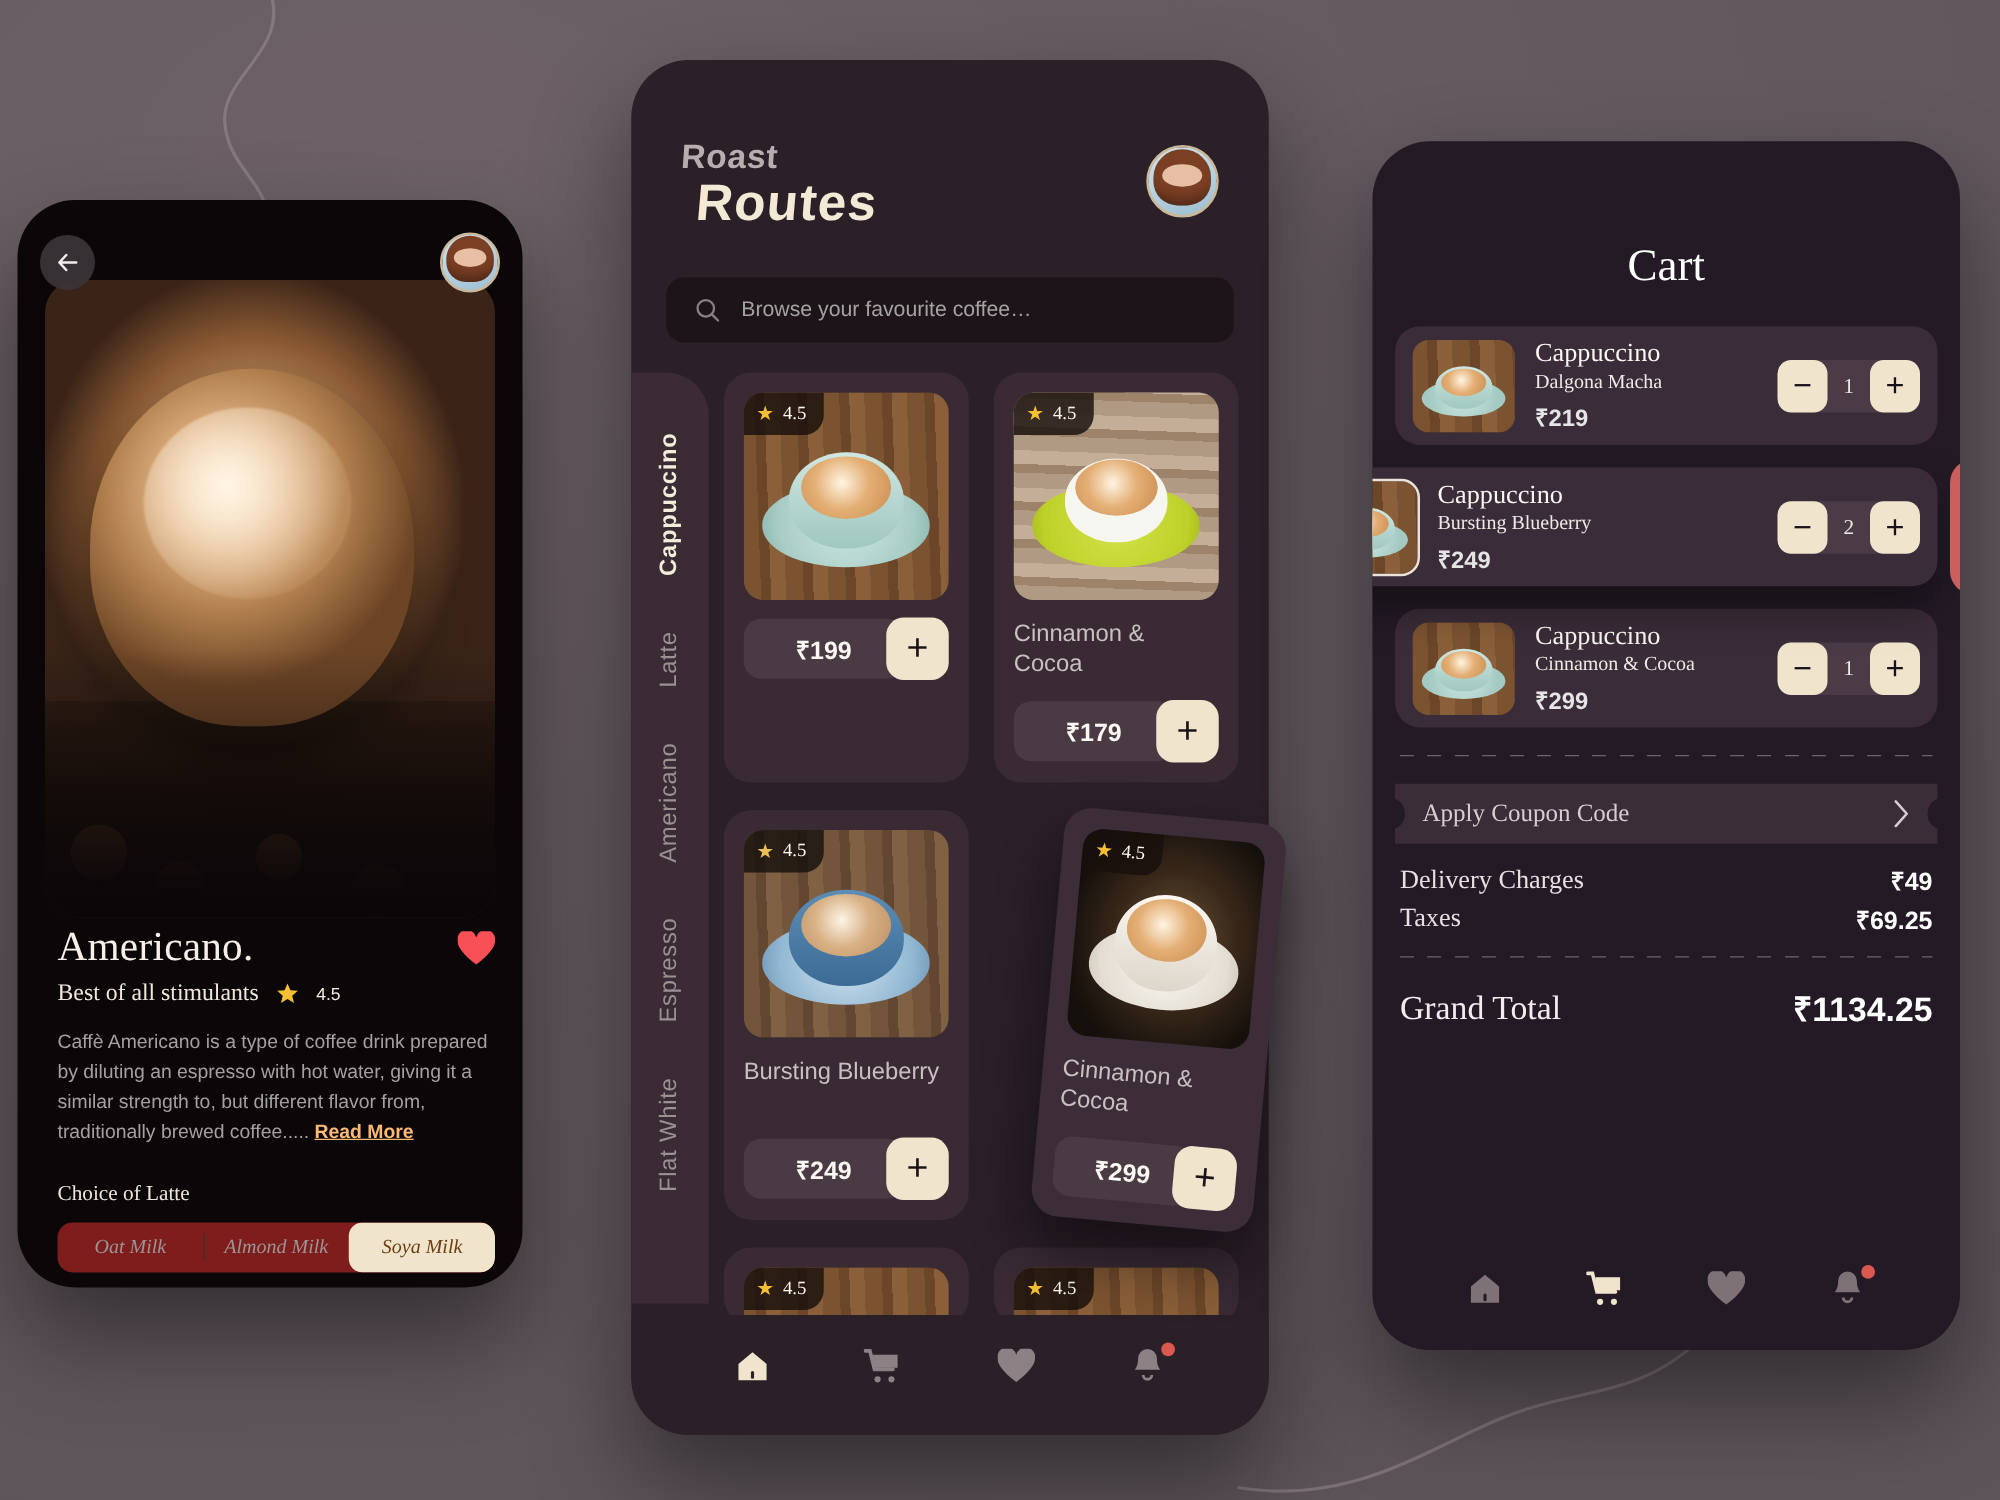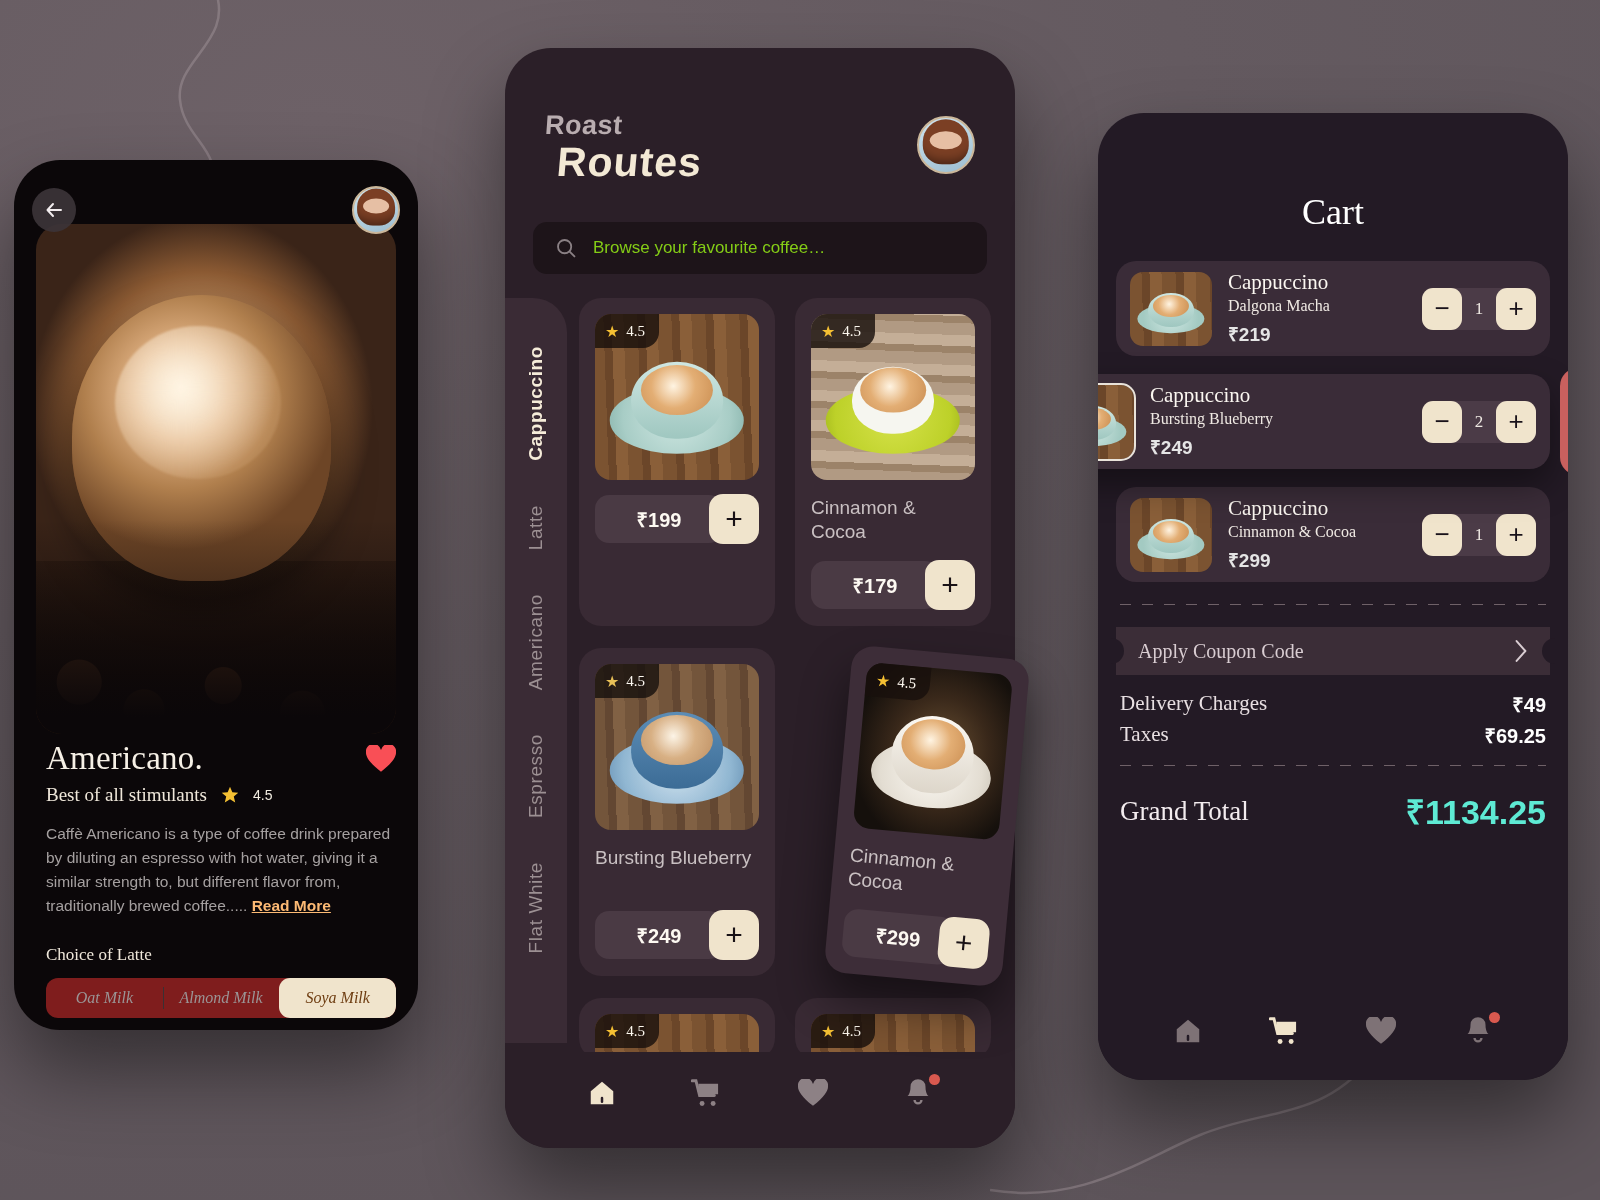--- a/index.html
+++ b/index.html
@@ -87,21 +87,21 @@
               justify-content:space-between; }
   .logo1{ font-family:"Liberation Sans", sans-serif; font-size:27px; color:#b9adb0;
           font-weight:bold; letter-spacing:.5px; transform:skewX(-4deg); }
   .logo2{ font-family:"Liberation Sans", sans-serif; font-size:41px; color:#f3e9d5;
           font-weight:bold; letter-spacing:1px; margin-top:-2px; margin-left:12px;
           transform:skewX(-5deg); }
   #home-avatar{ width:58px; height:58px; margin-top:6px; }
   .search{ margin:36px 28px 0 28px; height:52px; border-radius:14px;
            background:#1d1419; display:flex; align-items:center; gap:16px;
            padding:0 22px; }
-  .search-ph{ font-size:17px; color:#84cc16; }
+  .search-ph{ font-size:17px; color:#a3a3a3; }
 
   .home-main{ display:flex; margin-top:24px; height:745px; }
   .cat-rail{ width:62px; flex:0 0 62px; background:#3a2b35;
              border-top-right-radius:34px; border-bottom-right-radius:0;
              padding-top:48px; display:flex; flex-direction:column;
              align-items:center; gap:44px; }
   .cat{ writing-mode:vertical-rl; transform:rotate(180deg);
         font-size:19px; color:#9c9093; letter-spacing:.6px; }
   .cat.active{ color:#f5ecd9; font-weight:bold; }
 
@@ -194,21 +194,21 @@
   .coupon:before{ left:-8px; border-radius:0 13px 13px 0; }
   .coupon:after{ right:-8px; border-radius:13px 0 0 13px; }
   .fee-row{ display:flex; justify-content:space-between; padding:0 22px;
             margin-top:16px; font-family:"Liberation Serif",serif;
             font-size:21px; color:#e8dfe2; }
   .fee-row .val{ font-family:"Liberation Sans",sans-serif; font-weight:bold;
                  color:#ffffff; font-size:20px; }
   .total-row{ display:flex; justify-content:space-between; align-items:center;
               padding:0 22px; margin-top:22px; }
   .total-lab{ font-family:"Liberation Serif",serif; font-size:27px; color:#f3ecef; }
-  .total-val{ font-size:34px; font-weight:bold; color:#5eead4;text-align:right; }
+  .total-val{ font-size:27px; font-weight:bold; color:#ffffff;text-align:right; }
   .pay-btn{ margin:26px 22px 0 22px; height:58px; border-radius:15px;
             background:#f0e4cc; display:flex; align-items:center;
             justify-content:center; color:#7a4410; font-size:25px;
             font-weight:bold; letter-spacing:.8px; }
   .cart-nav{ position:absolute; left:0; bottom:0; width:100%; height:86px;
              background:#231a25; display:flex; align-items:center;
              justify-content:space-around; padding:0 42px 12px 42px; }
 </style>
 </head>
 <body>

